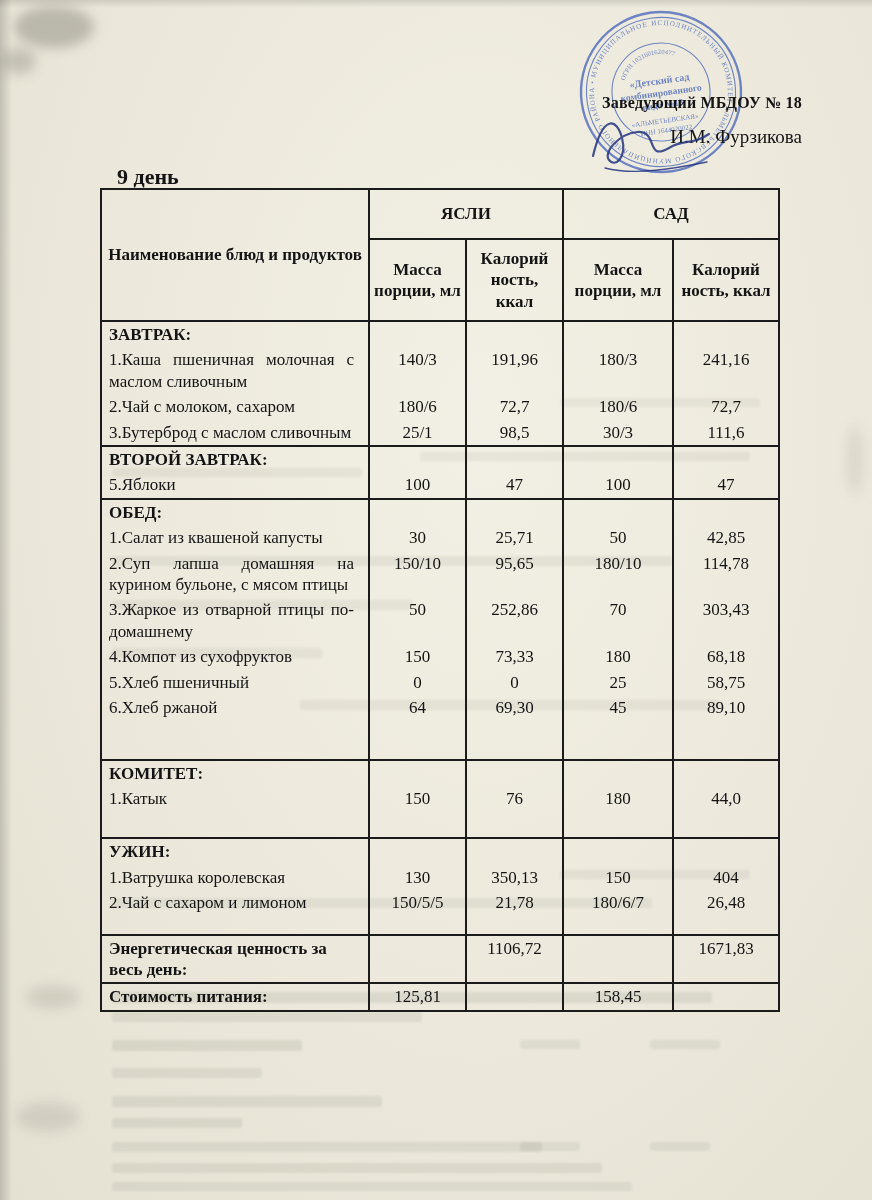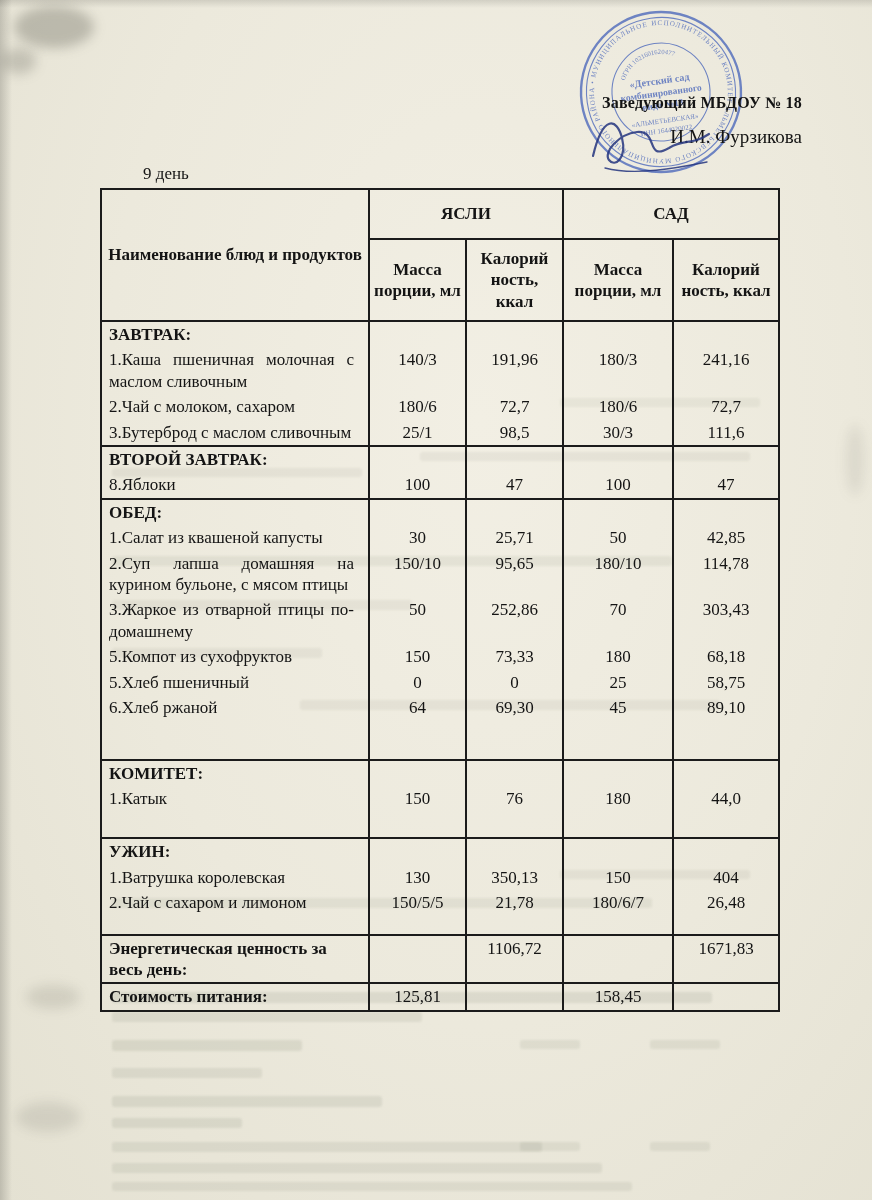--- a/index.html
+++ b/index.html
@@ -17,21 +17,21 @@
   .sm1{left:14px;top:6px;width:80px;height:42px;background:rgba(70,70,58,.28);}
   .sm2{left:2px;top:48px;width:34px;height:26px;background:rgba(70,70,58,.22);}
   .sm3{left:26px;top:985px;width:54px;height:24px;background:rgba(80,80,66,.14);}
   .sm4{left:16px;top:1102px;width:64px;height:30px;background:rgba(80,80,66,.13);}
   .sm5{left:846px;top:425px;width:18px;height:70px;background:rgba(80,80,66,.10);}
 
   
   .approver{position:absolute; right:70px; top:94px; text-align:right; z-index:5;}
   .approver-title{font-size:16px; font-weight:600; letter-spacing:.2px;}
   .approver-name{font-size:19px; margin-top:14px;}
-  .day-label{position:absolute; left:117px; top:164px; font-size:17px; font-weight:normal; z-index:5;margin-left:26px;}
+  .day-label{position:absolute; left:117px; top:164px; font-size:22px; font-weight:bold; z-index:5;}
   .stamp{position:absolute; left:575px; top:6px; z-index:4;}
   .signature{position:absolute; left:585px; top:104px; z-index:6;}
 
   
   .menu-wrap{position:absolute; left:100px; top:188px; z-index:3;}
   table.menu{border-collapse:collapse; table-layout:fixed; width:678px; background:transparent;
     border:2px solid #1b1b1b;}
   .menu th, .menu td{border-left:2px solid #1b1b1b; border-right:2px solid #1b1b1b;
     font-size:17px; line-height:1.26; padding:2px 5px; overflow:hidden;}
   .menu thead th{border-bottom:2px solid #1b1b1b; text-align:center; font-weight:bold;
@@ -154,21 +154,21 @@
 
       <tbody>
         <tr>
           <td class="name sec">ВТОРОЙ ЗАВТРАК:</td>
           <td class="val"></td>
             <td class="val"></td>
             <td class="val"></td>
             <td class="val"></td>
         </tr>
         <tr>
-          <td class="name item">8.Яблоки</td>
+          <td class="name item">5.Яблоки</td>
           <td class="val">100</td>
           <td class="val">47</td>
           <td class="val">100</td>
           <td class="val">47</td>
         </tr>
       </tbody>
 
       <tbody>
         <tr>
           <td class="name sec">ОБЕД:</td>
@@ -192,21 +192,21 @@
           <td class="val">114,78</td>
         </tr>
         <tr>
           <td class="name item">3.Жаркое из отварной птицы по-домашнему</td>
           <td class="val">50</td>
           <td class="val">252,86</td>
           <td class="val">70</td>
           <td class="val">303,43</td>
         </tr>
         <tr>
-          <td class="name item">5.Компот из сухофруктов</td>
+          <td class="name item">4.Компот из сухофруктов</td>
           <td class="val">150</td>
           <td class="val">73,33</td>
           <td class="val">180</td>
           <td class="val">68,18</td>
         </tr>
         <tr>
           <td class="name item">5.Хлеб пшеничный</td>
           <td class="val">0</td>
           <td class="val">0</td>
           <td class="val">25</td>

